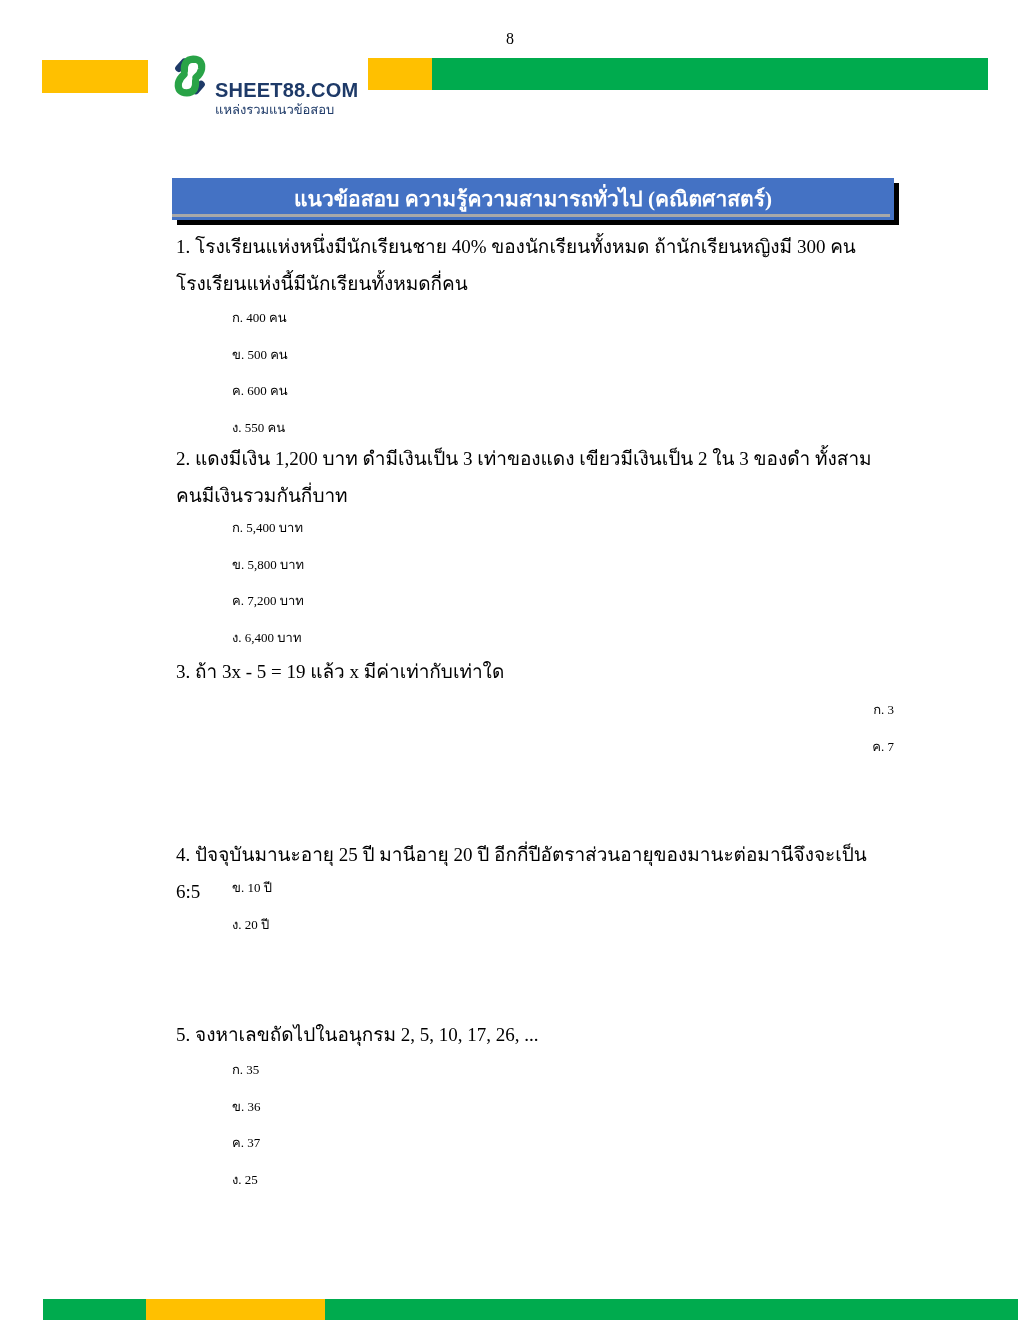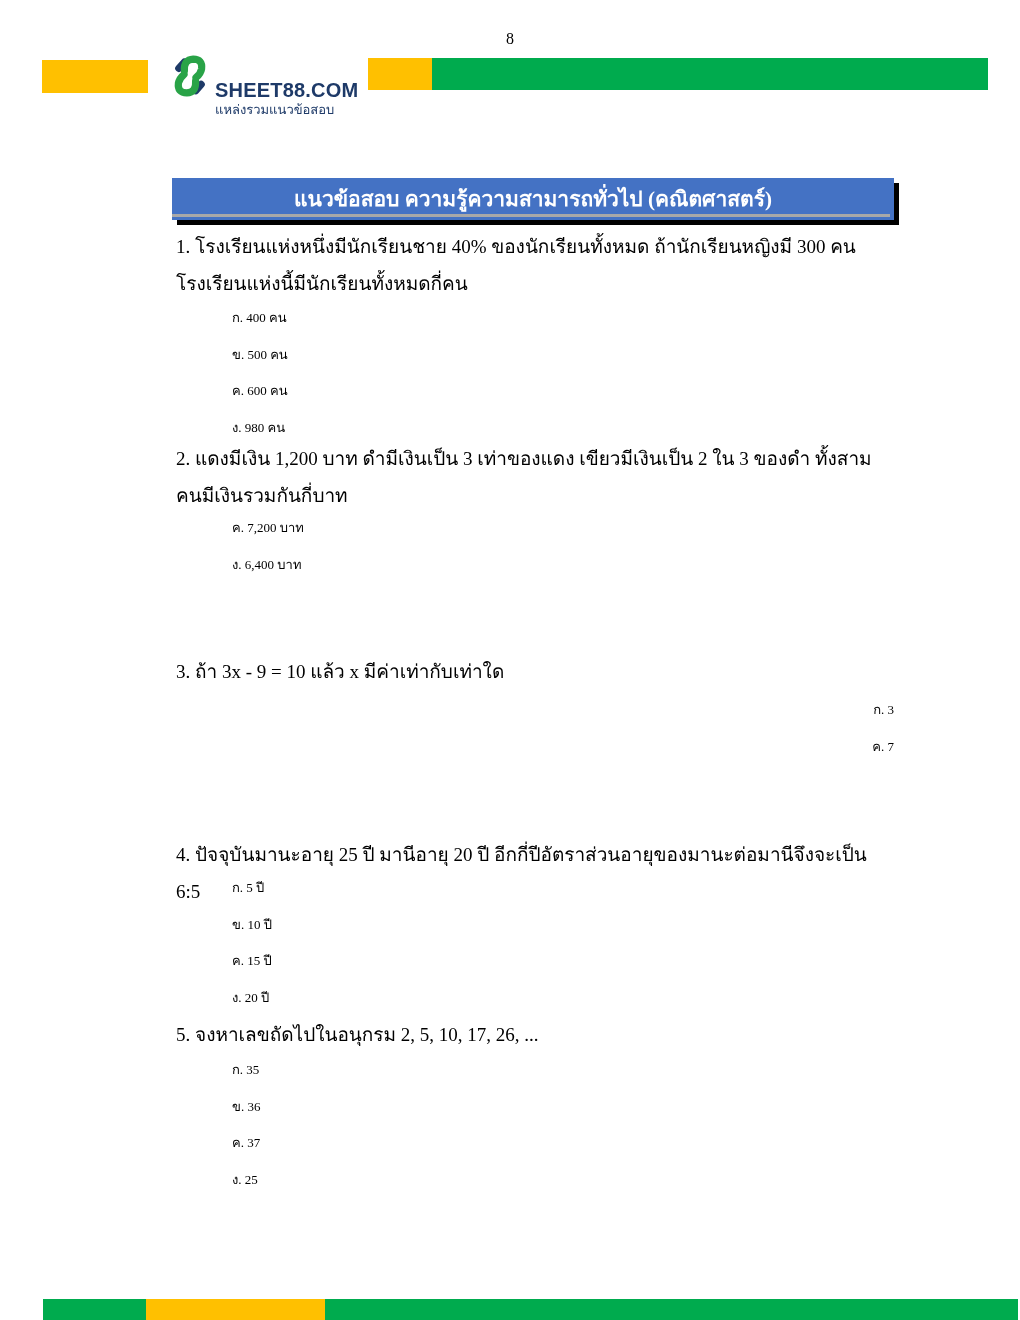--- a/index.html
+++ b/index.html
@@ -74,46 +74,46 @@
 
 <div class="abs divider"></div>
 
 <div class="abs question-block" id="q1">
   <div class="question-text">1. โรงเรียนแห่งหนึ่งมีนักเรียนชาย 40% ของนักเรียนทั้งหมด ถ้านักเรียนหญิงมี 300 คน โรงเรียนแห่งนี้มีนักเรียนทั้งหมดกี่คน</div>
 </div>
 <div class="qchoices" id="q1c">
   <div class="choice">ก. 400 คน</div>
   <div class="choice">ข. 500 คน</div>
   <div class="choice">ค. 600 คน</div>
-  <div class="choice">ง. 980 คน</div>
+  <div class="choice">ง. 550 คน</div>
 </div>
 
 <div class="abs question-block" id="q2">
   <div class="question-text">2. แดงมีเงิน 1,200 บาท ดำมีเงินเป็น 3 เท่าของแดง เขียวมีเงินเป็น 2 ใน 3 ของดำ ทั้งสามคนมีเงินรวมกันกี่บาท</div>
 </div>
 <div class="qchoices" id="q2c">
+  <div class="choice">ก. 5,400 บาท</div>
+  <div class="choice">ข. 5,800 บาท</div>
   <div class="choice">ค. 7,200 บาท</div>
   <div class="choice">ง. 6,400 บาท</div>
 </div>
 
 <div class="abs question-block" id="q3">
-  <div class="question-text">3. ถ้า 3x - 9 = 10 แล้ว x มีค่าเท่ากับเท่าใด</div>
+  <div class="question-text">3. ถ้า 3x - 5 = 19 แล้ว x มีค่าเท่ากับเท่าใด</div>
 </div>
 <div class="qchoices" id="q3c">
   <div class="choice">ก. 3</div>
   <div class="choice">ค. 7</div>
 </div>
 
 <div class="abs question-block" id="q4">
   <div class="question-text">4. ปัจจุบันมานะอายุ 25 ปี มานีอายุ 20 ปี อีกกี่ปีอัตราส่วนอายุของมานะต่อมานีจึงจะเป็น 6:5</div>
 </div>
 <div class="qchoices" id="q4c">
-  <div class="choice">ก. 5 ปี</div>
   <div class="choice">ข. 10 ปี</div>
-  <div class="choice">ค. 15 ปี</div>
   <div class="choice">ง. 20 ปี</div>
 </div>
 
 <div class="abs question-block" id="q5">
   <div class="question-text">5. จงหาเลขถัดไปในอนุกรม 2, 5, 10, 17, 26, ...</div>
 </div>
 <div class="qchoices" id="q5c">
   <div class="choice">ก. 35</div>
   <div class="choice">ข. 36</div>
   <div class="choice">ค. 37</div>

